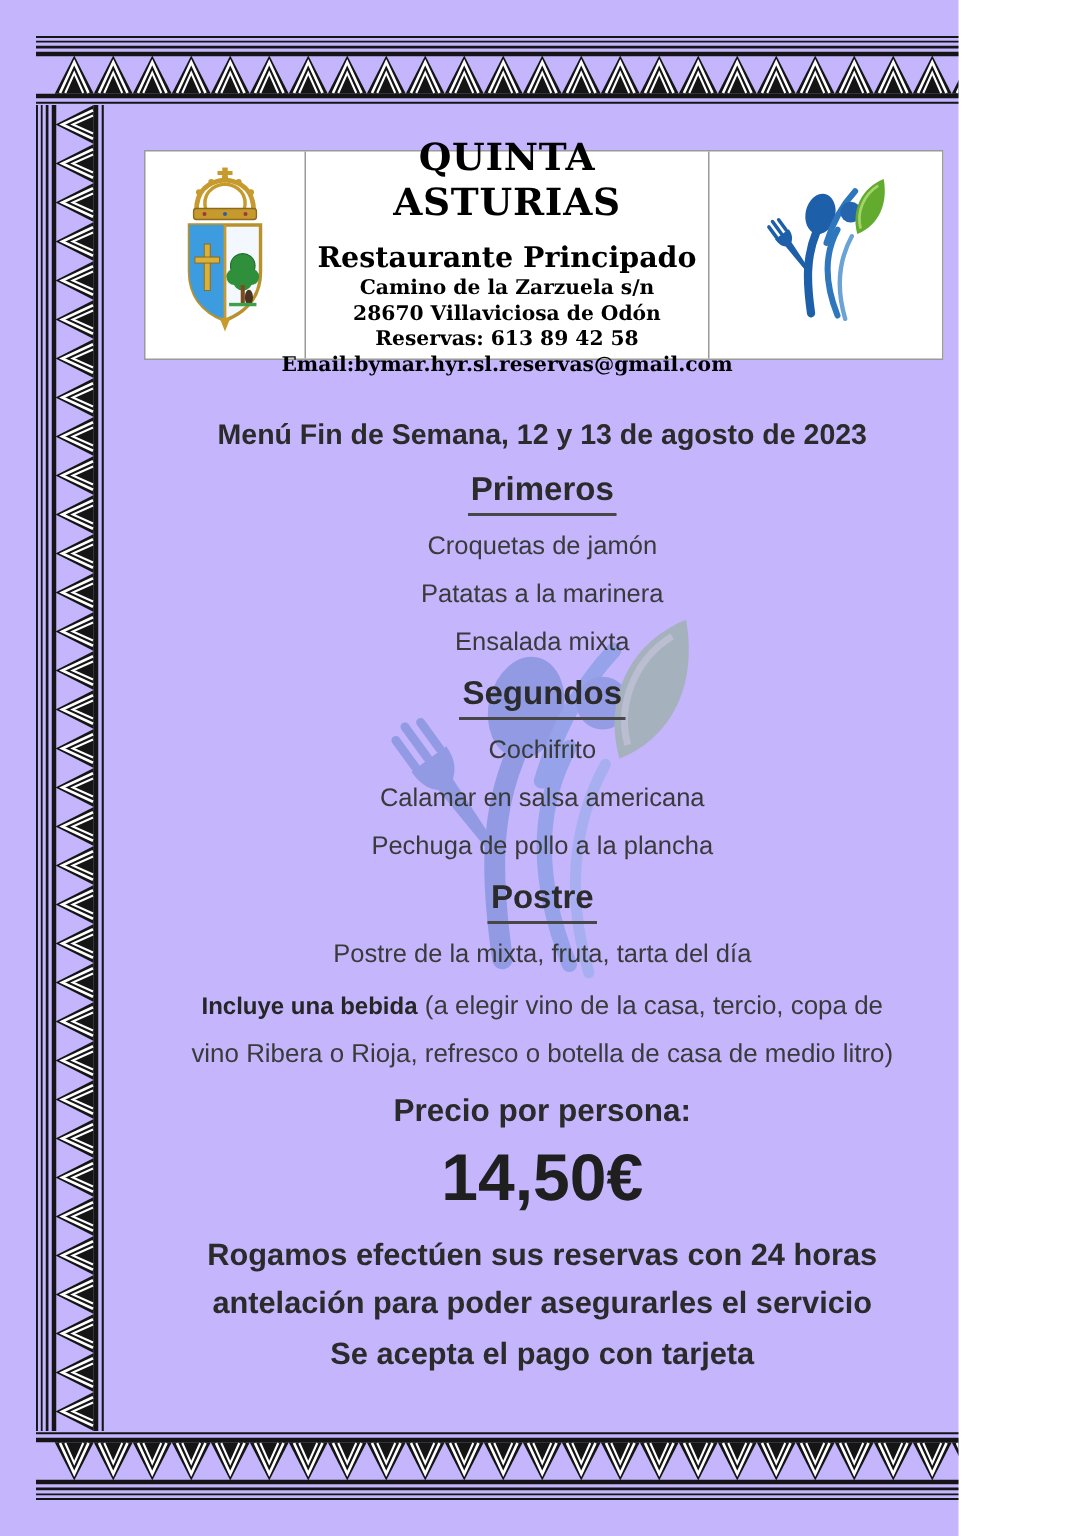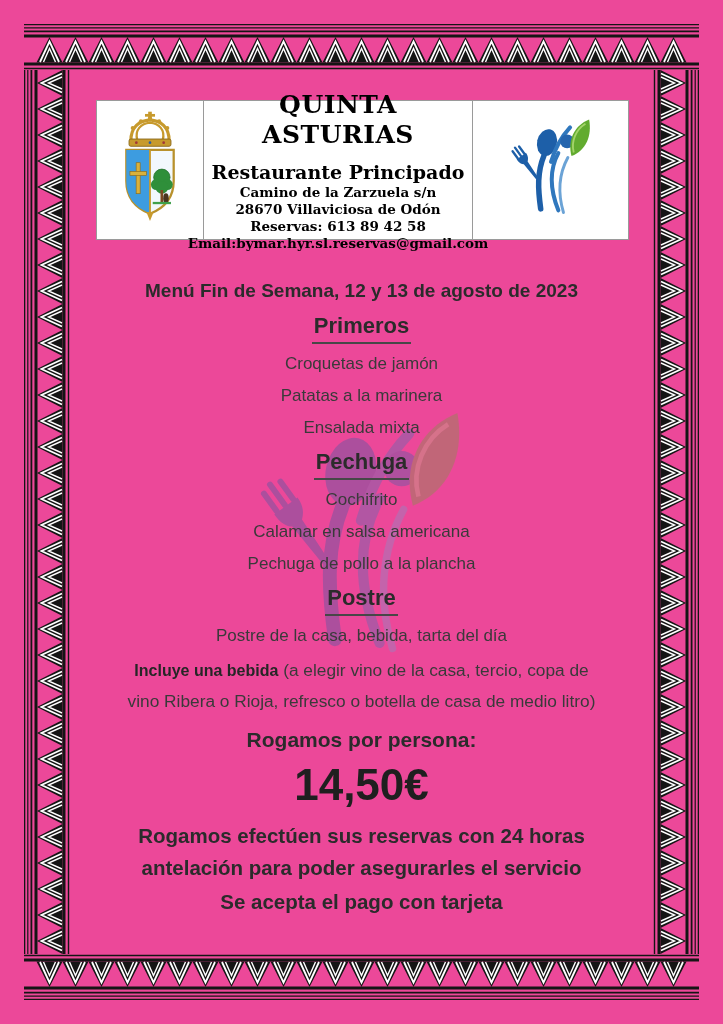--- a/index.html
+++ b/index.html
@@ -1,19 +1,19 @@
 <!DOCTYPE html>
 <html><head>
 <meta charset="utf-8">
 <style>
   html,body{margin:0;padding:0;background:#fff;}
   .page{
     position:relative;
-    width:723px;height:1024px;
-    background:#ec4899;
+    width:639px;height:1024px;
+    background:#c4b5fd;
     font-family:"Liberation Sans", sans-serif;
     overflow:hidden;
   }
   #frame-svg{position:absolute;left:0;top:0;width:723px;height:1024px;}
 
   
   .hdr{
     position:absolute;left:96px;top:100px;width:531px;height:138px;
     border:1px solid #9a9a9a;
     display:flex;background:#fff;
@@ -520,31 +520,31 @@
       </svg></div>
 
   <div class="menu">
     <div class="m-title">Menú Fin de Semana, 12 y 13 de agosto de 2023</div>
 
     <div class="m-head"><span class="u">Primeros</span></div>
     <div class="m-item">Croquetas de jamón</div>
     <div class="m-item">Patatas a la marinera</div>
     <div class="m-item">Ensalada mixta</div>
 
-    <div class="m-head"><span class="u">Pechuga</span></div>
+    <div class="m-head"><span class="u">Segundos</span></div>
     <div class="m-item">Cochifrito</div>
     <div class="m-item">Calamar en salsa americana</div>
     <div class="m-item">Pechuga de pollo a la plancha</div>
 
     <div class="m-head"><span class="u">Postre</span></div>
-    <div class="m-item">Postre de la casa, bebida, tarta del día</div>
+    <div class="m-item">Postre de la mixta, fruta, tarta del día</div>
 
     <p class="m-bebida"><span class="b">Incluye una bebida</span> <span class="d">(a elegir vino de la casa, tercio, copa de
 vino Ribera o Rioja, refresco o botella de casa de medio litro)</span></p>
 
-    <div class="m-price-label">Rogamos por persona:</div>
+    <div class="m-price-label">Precio por persona:</div>
     <div class="m-price">14,50€</div>
 
     <div class="m-note">Rogamos efectúen sus reservas con 24 horas
 antelación para poder asegurarles el servicio</div>
     <div class="m-note last">Se acepta el pago con tarjeta</div>
   </div>
 </div>
 
 </body></html>

